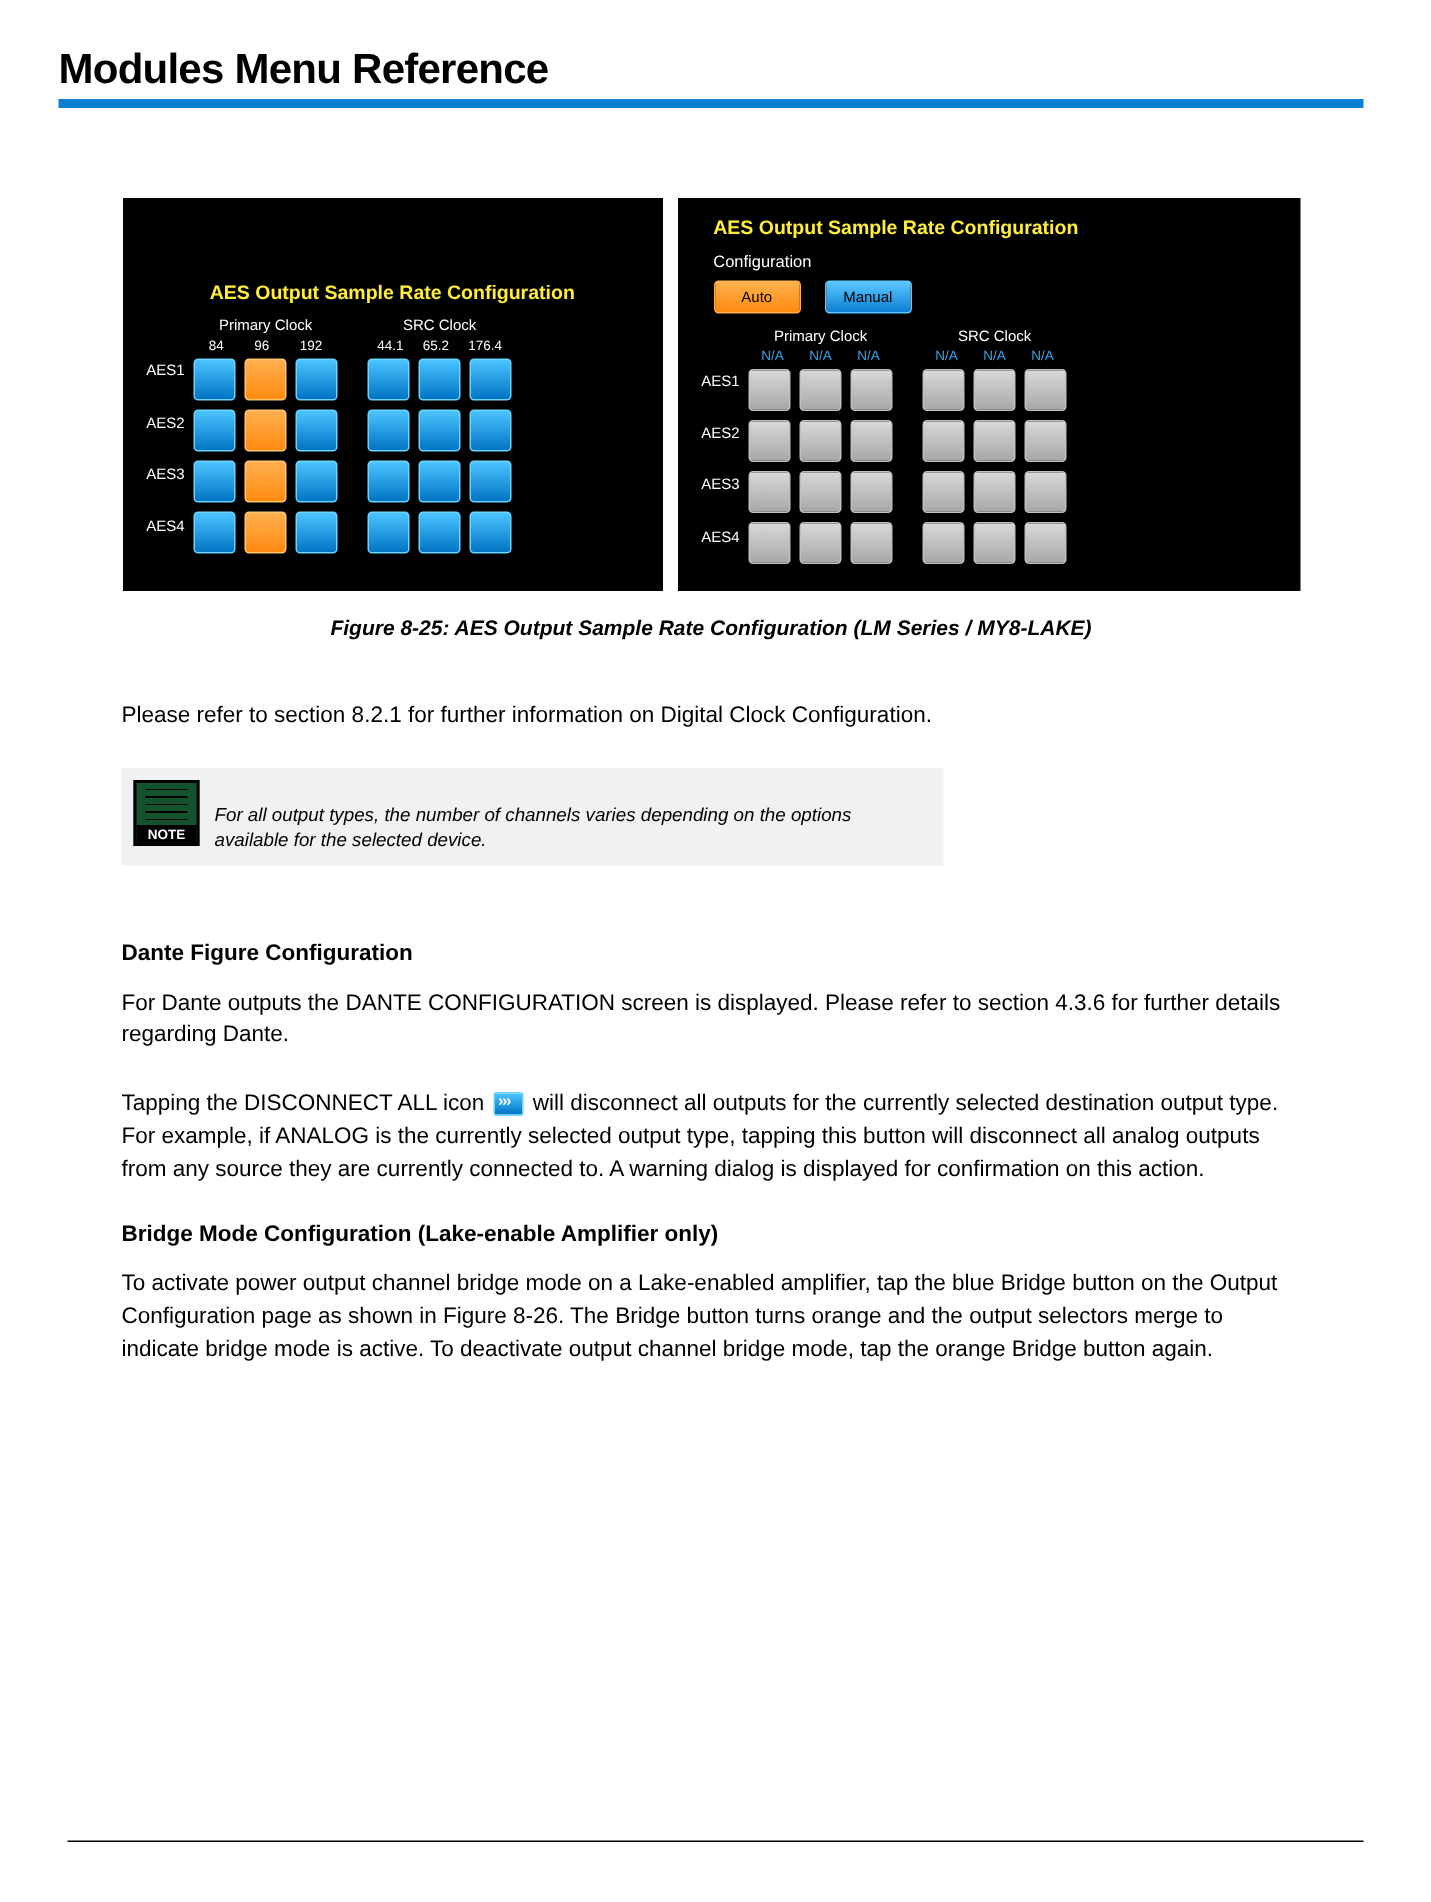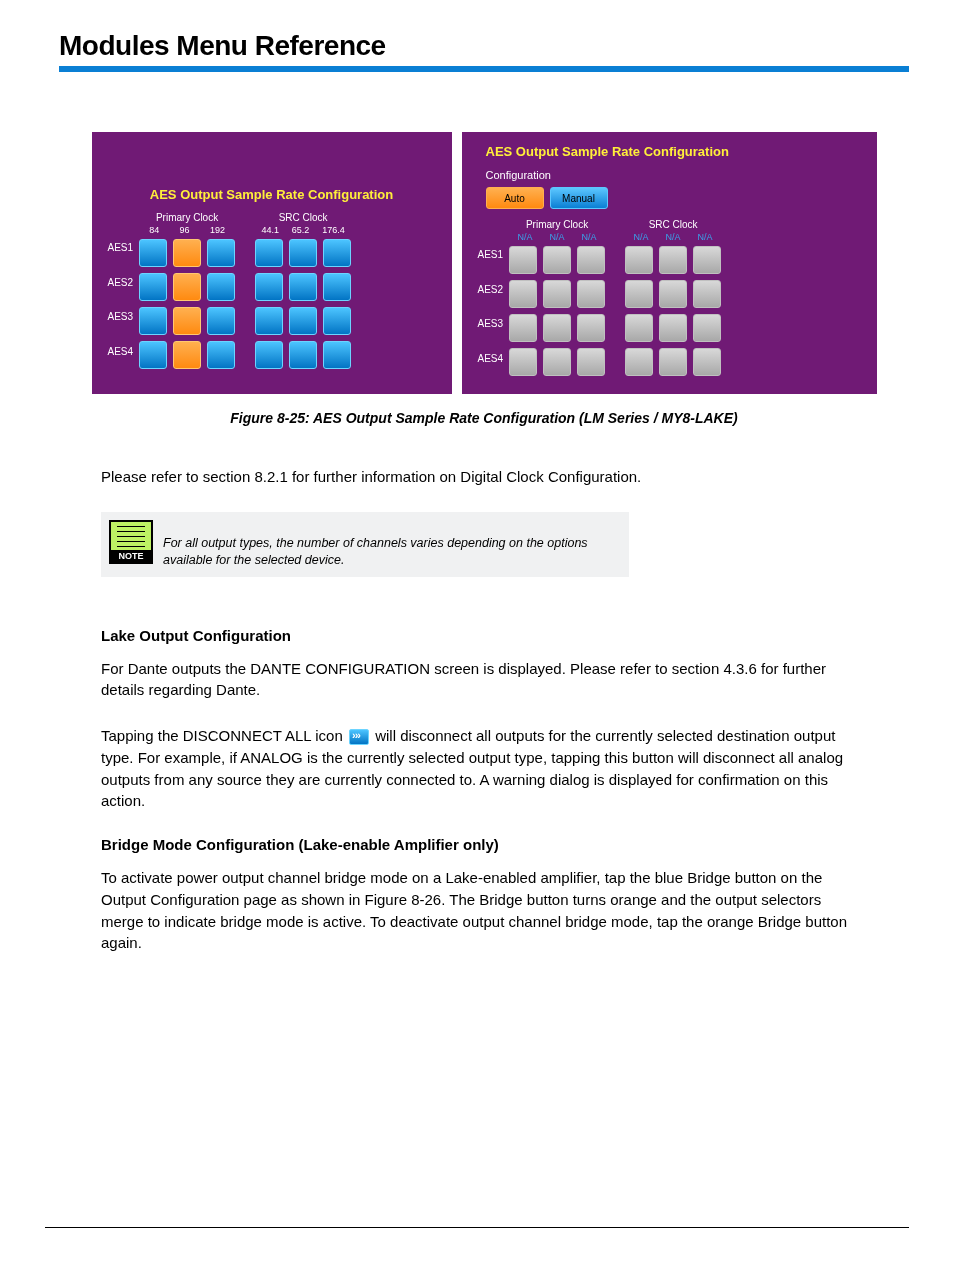--- a/index.html
+++ b/index.html
@@ -5,42 +5,42 @@
   * { box-sizing: border-box; margin: 0; padding: 0; }
   body {
     font-family: Arial, Helvetica, sans-serif;
     background: #fff;
     width: 954px;
     height: 1268px;
     position: relative;
     color: #000;
   }
   .page {
-    padding: 30px 45px 0 59px;
+    padding: 30px 45px 0 39px;
   }
   .header-title {
     font-family: "Arial Narrow", Arial, sans-serif;
     font-weight: bold;
     font-size: 28px;
     letter-spacing: -0.5px;
     margin-bottom: 4px;
   }
   .header-rule {
     height: 6px;
     background: #0a7fd4;
     margin-bottom: 60px;
   }
   .panels-row {
     display: flex;
     gap: 10px;
     justify-content: center;
     margin: 0 30px 16px 30px;
   }
   .panel {
-    background: #701a75;
+    background: #000000;
     color: #fff;
     padding: 12px 16px 18px 16px;
     font-family: Arial, sans-serif;
   }
   .panel-left { width: 360px; padding-top: 55px; }
   .panel-right { width: 415px; }
   .panel-title {
     color: #ffef3a;
     font-weight: bold;
     font-size: 13px;
@@ -48,21 +48,21 @@
     text-align: center;
   }
   .panel-right .panel-title { text-align: left; padding-left: 8px; }
   .config-label {
     font-size: 11px;
     color: #fff;
     margin: 6px 0 6px 8px;
   }
   .mode-buttons {
     display: flex;
-    gap: 6px;
+    gap: 16px;
     margin: 0 0 10px 8px;
     align-items: center;
   }
   .mode-btn {
     width: 58px;
     height: 22px;
     border-radius: 3px;
     font-size: 10px;
     display: flex;
     align-items: center;
@@ -133,21 +133,21 @@
     display: flex;
     background: #f0f1f2;
     margin: 0 280px 50px 42px;
     padding: 8px 14px 8px 8px;
     align-items: flex-start;
     gap: 10px;
   }
   .note-icon {
     width: 44px;
     height: 44px;
-    background: #bef264;
+    background: #14532d;
     border: 2px solid #000;
     display: flex;
     flex-direction: column;
     align-items: center;
     justify-content: flex-end;
     font-size: 9px;
     font-weight: bold;
     color: #fff;
     position: relative;
     flex-shrink: 0;
@@ -371,21 +371,21 @@
 
   <div class="body-text">Please refer to section 8.2.1 for further information on Digital Clock Configuration.</div>
 
   <div class="note-box">
     <div class="note-icon">
       <div class="note-icon-label">NOTE</div>
     </div>
     <div class="note-text">For all output types, the number of channels varies depending on the options available for the selected device.</div>
   </div>
 
-  <div class="section-heading">Lake Output Configuration</div>
+  <div class="section-heading">Dante Figure Configuration</div>
   <div class="body-text">For Dante outputs the DANTE CONFIGURATION screen is displayed. Please refer to section 4.3.6 for further details regarding Dante.</div>
 
   <div class="body-text">
     <span>Tapping the DISCONNECT ALL icon </span><span class="inline-icon"></span><span> will disconnect all outputs for the currently selected destination output type. For example, if ANALOG is the currently selected output type, tapping this button will disconnect all analog outputs from any source they are currently connected to. A warning dialog is displayed for confirmation on this action.</span>
   </div>
 
   <div class="section-heading">Bridge Mode Configuration (Lake-enable Amplifier only)</div>
   <div class="body-text">To activate power output channel bridge mode on a Lake-enabled amplifier, tap the blue Bridge button on the Output Configuration page as shown in Figure 8-26. The Bridge button turns orange and the output selectors merge to indicate bridge mode is active. To deactivate output channel  bridge mode, tap the orange Bridge button again.</div>
 </div>
 

